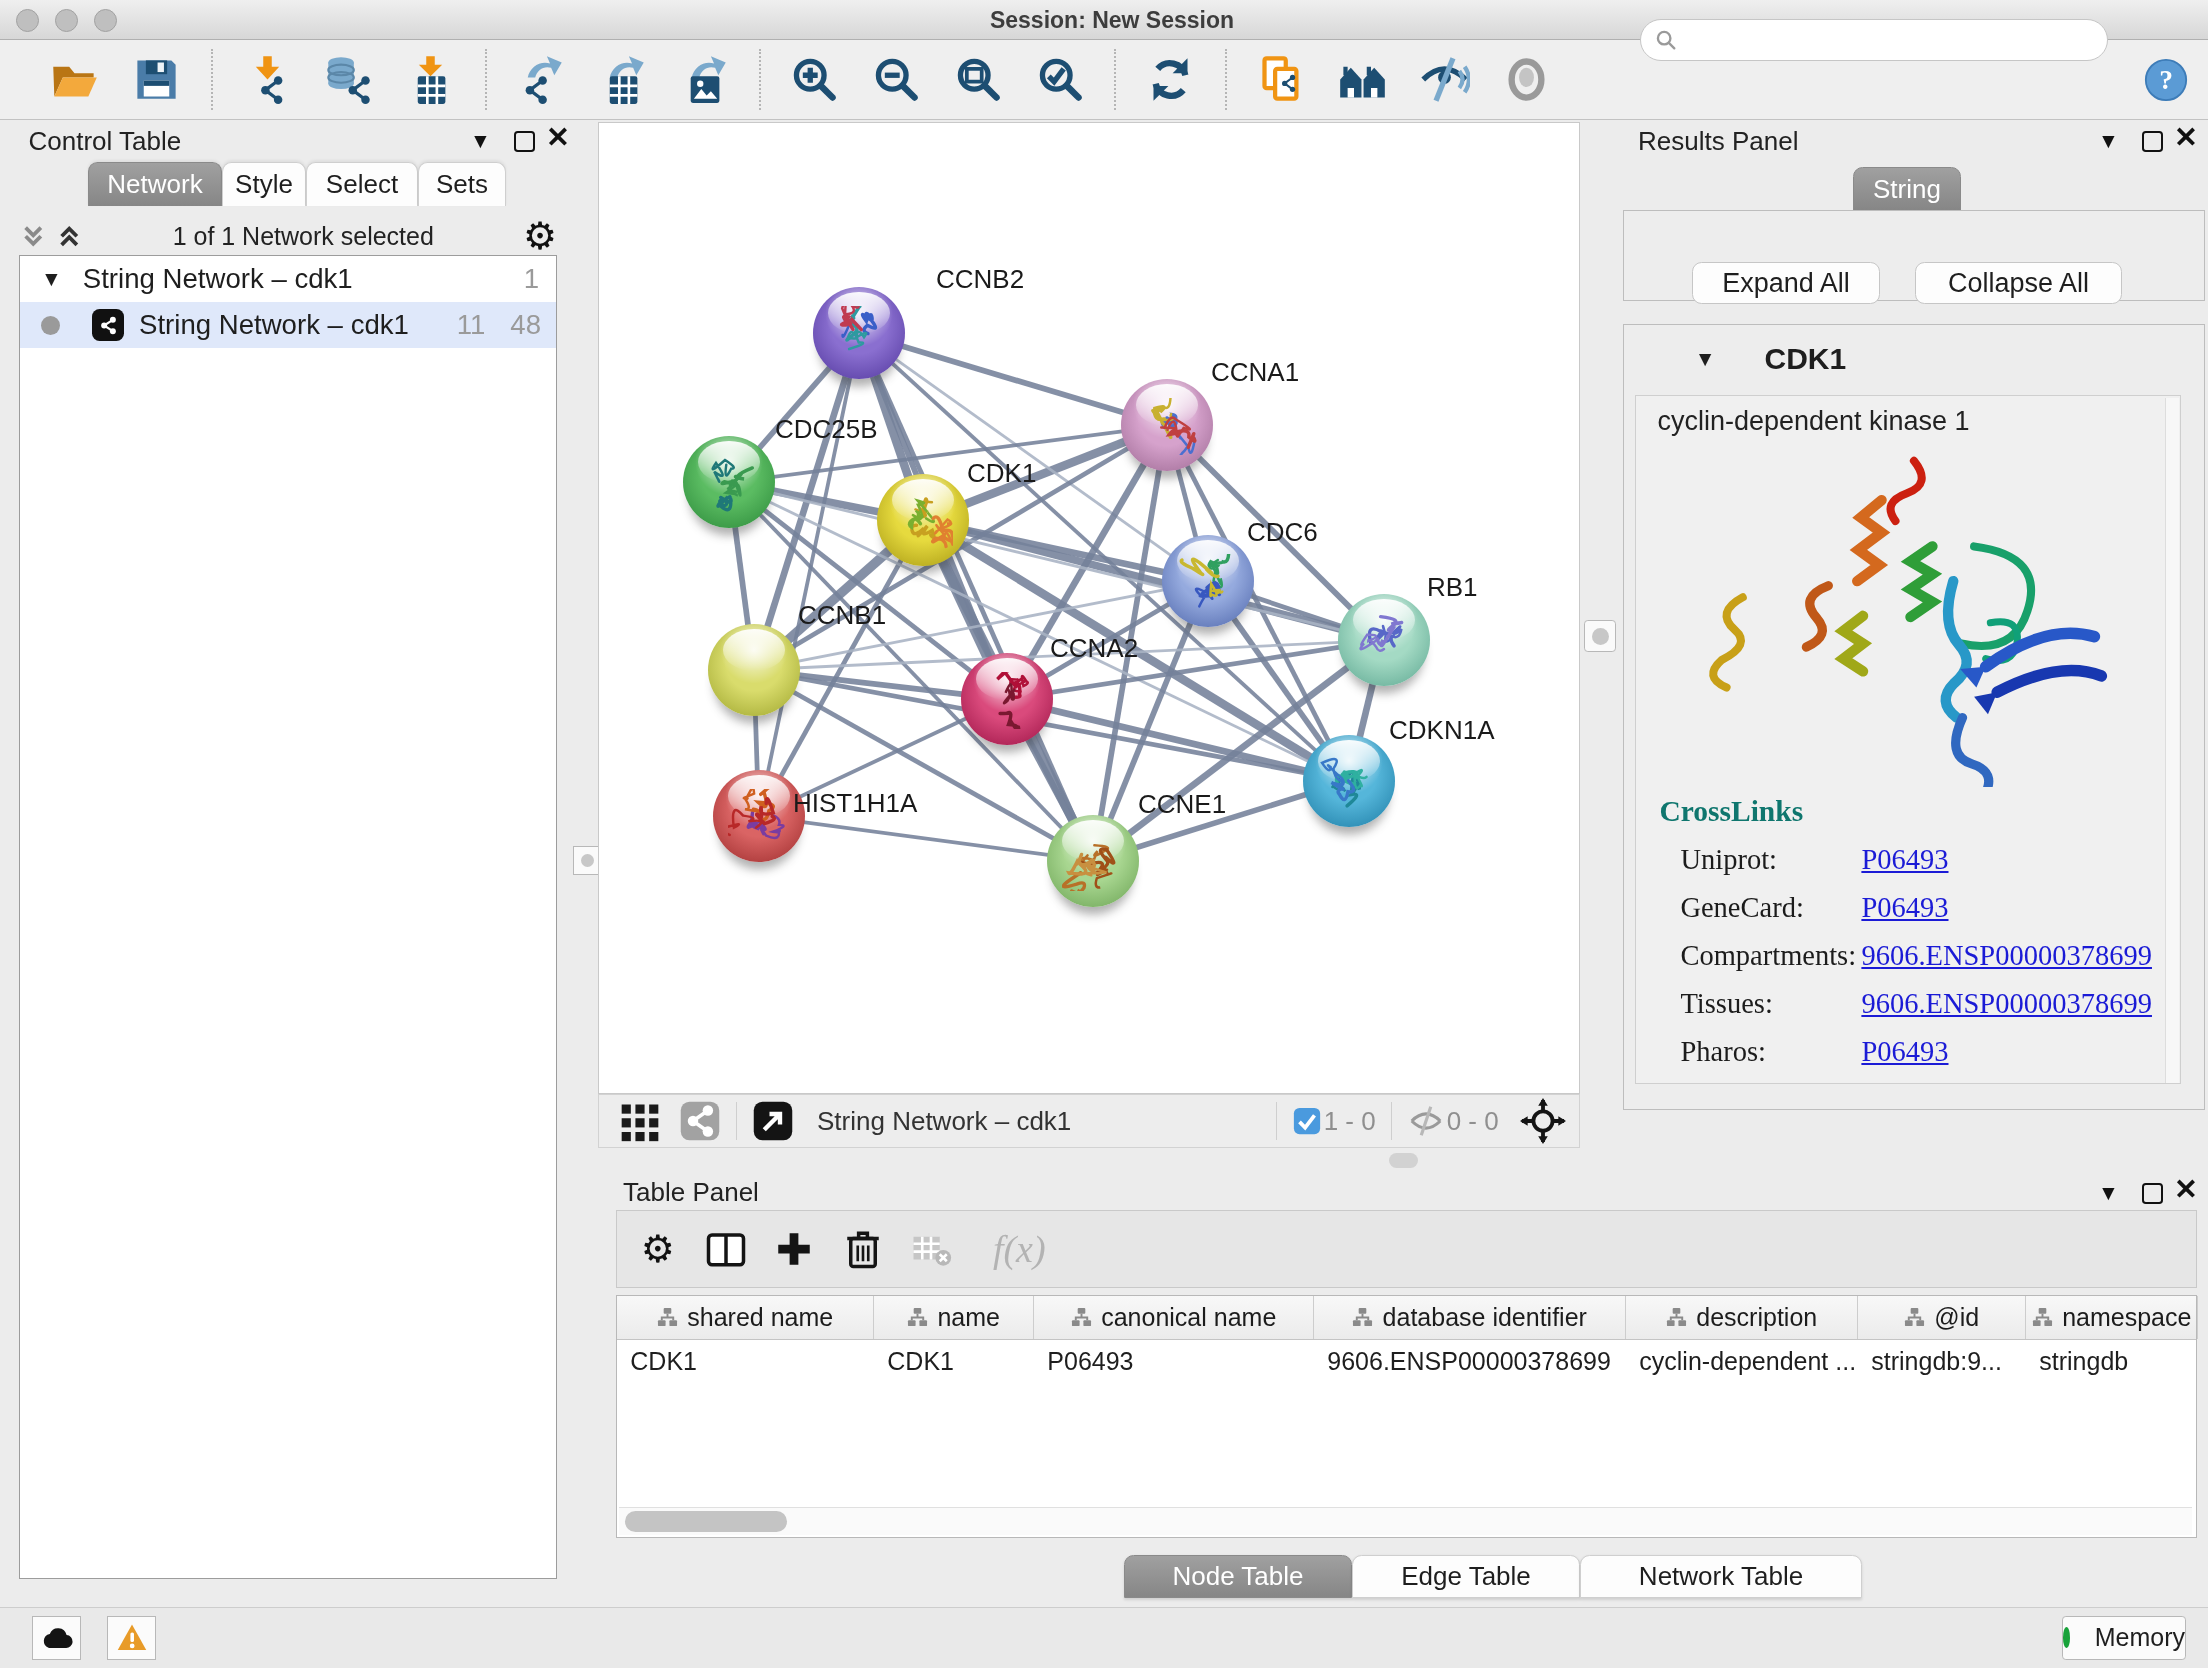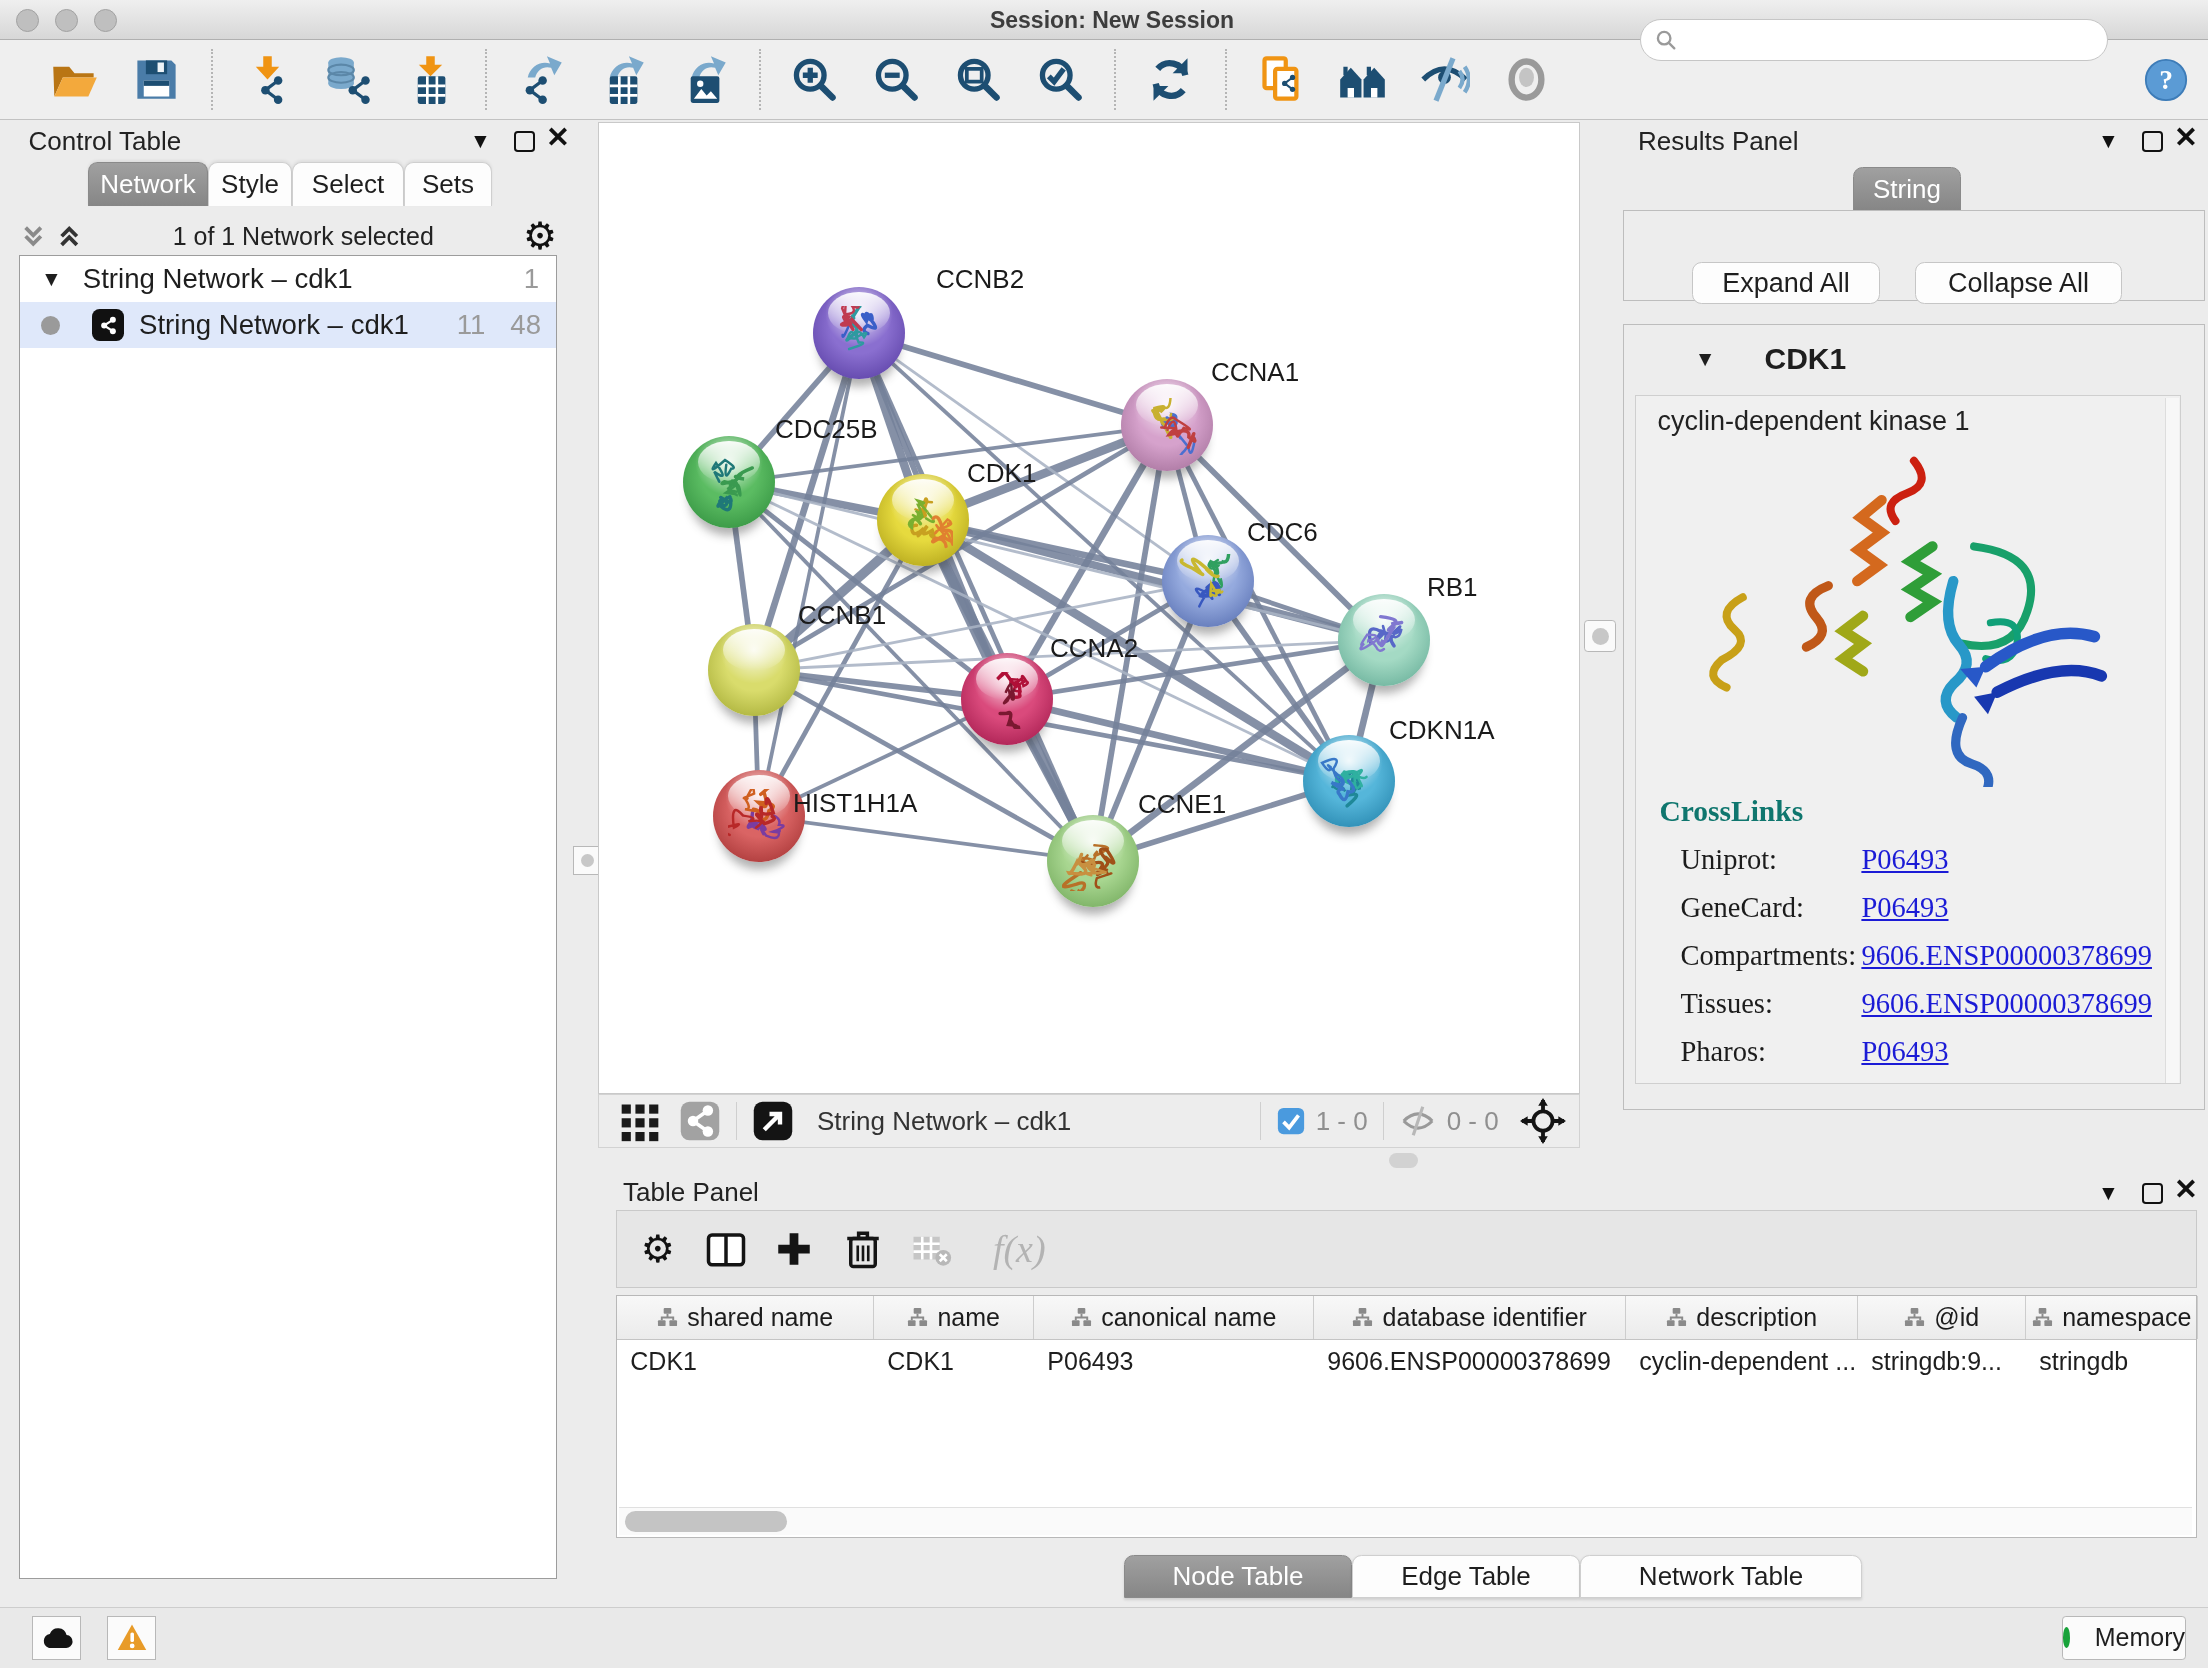--- a/index.html
+++ b/index.html
@@ -59,21 +59,21 @@
   .gnode .gloss { position:absolute; left:16%; top:5%; width:68%; height:46%; border-radius:50%;
     background:linear-gradient(rgba(255,255,255,.95), rgba(255,255,255,0)); }
   .gnode svg.ribbon { position:absolute; left:15px; top:19px; }
   .glabel { position:absolute; font-size:26px; color:#1a1a1a; white-space:nowrap; }
 
   
   #view-toolbar { left:598px; top:1094px; width:982px; height:54px; background:#ededed;
     border:1px solid #d2d2d2; display:flex; align-items:center; }
   .vt-sep { width:0; height:38px; border-left:1.9px solid #cfcfcf; margin:0 15px; }
   #vt-name { font-size:26px; color:#333; margin-left:23px; }
-  .vt-num { font-size:26px; color:#8f8f8f; margin-left:10px; }
+  .vt-num { font-size:26px; color:#8f8f8f; margin-left:2px; }
 
   
   #rp-title { left:1638px; top:126px; }
   #rp-tab { left:1853px; top:167px; width:108px; height:44px; border-radius:9.5px 9.5px 0 0;
     background:linear-gradient(#a0a0a0,#868686); color:#fff; font-size:26px;
     display:flex; align-items:center; justify-content:center; border:1px solid #8a8a8a; }
   #rp-box1 { left:1623px; top:210px; width:582px; height:91px; background:#ededed; border:1.9px solid #bdbdbd; }
   .rp-btn { position:absolute; top:51px; height:42px; background:#fdfdfd; border:1.9px solid #c6c6c6; border-radius:9.5px;
     font-size:27px; display:flex; align-items:center; justify-content:center; }
   #rp-box2 { left:1623px; top:324px; width:582px; height:786px; background:#ededed; border:1.9px solid #bdbdbd; }
@@ -301,21 +301,21 @@
     <circle cx="24" cy="24" r="22" fill="none" stroke="#3d7cb8" stroke-width="2"></circle>
     <text x="24" y="34" font-size="30" font-weight="bold" fill="#fff" text-anchor="middle" font-family="Liberation Serif, serif">?</text>
   </svg>
 </div>
 
 <div id="cp-title" class="abs panel-title">Control Table</div>
 <div class="abs pc-tri" style="left:470px; top:129px">▼</div>
 <div class="abs pc-box" style="left:514px; top:131px"></div>
 <div class="abs pc-x" style="left:546px; top:127px">✕</div>
 <div id="cp-tabs" class="abs" style="left:88px; top:162px; display:flex">
-    <div class="cp-tab active" style="width: 120px;">Network</div>
+    <div class="cp-tab active" style="width: 134px;">Network</div>
     <div class="cp-tab" style="width: 84px;">Style</div>
     <div class="cp-tab" style="width: 112px;">Select</div>
     <div class="cp-tab" style="width: 88px;">Sets</div>
   </div>
 
 <div id="cp-subhead" class="abs">
   <svg width="28.5" height="28.5" viewBox="0 0 30 30">
     <path d="M7 6l8 8 8-8M7 15l8 8 8-8" fill="none" stroke="#8a8a8a" stroke-width="4"></path>
   </svg>
   <svg width="28.5" height="28.5" viewBox="0 0 30 30" style="margin-left:7.6px">

